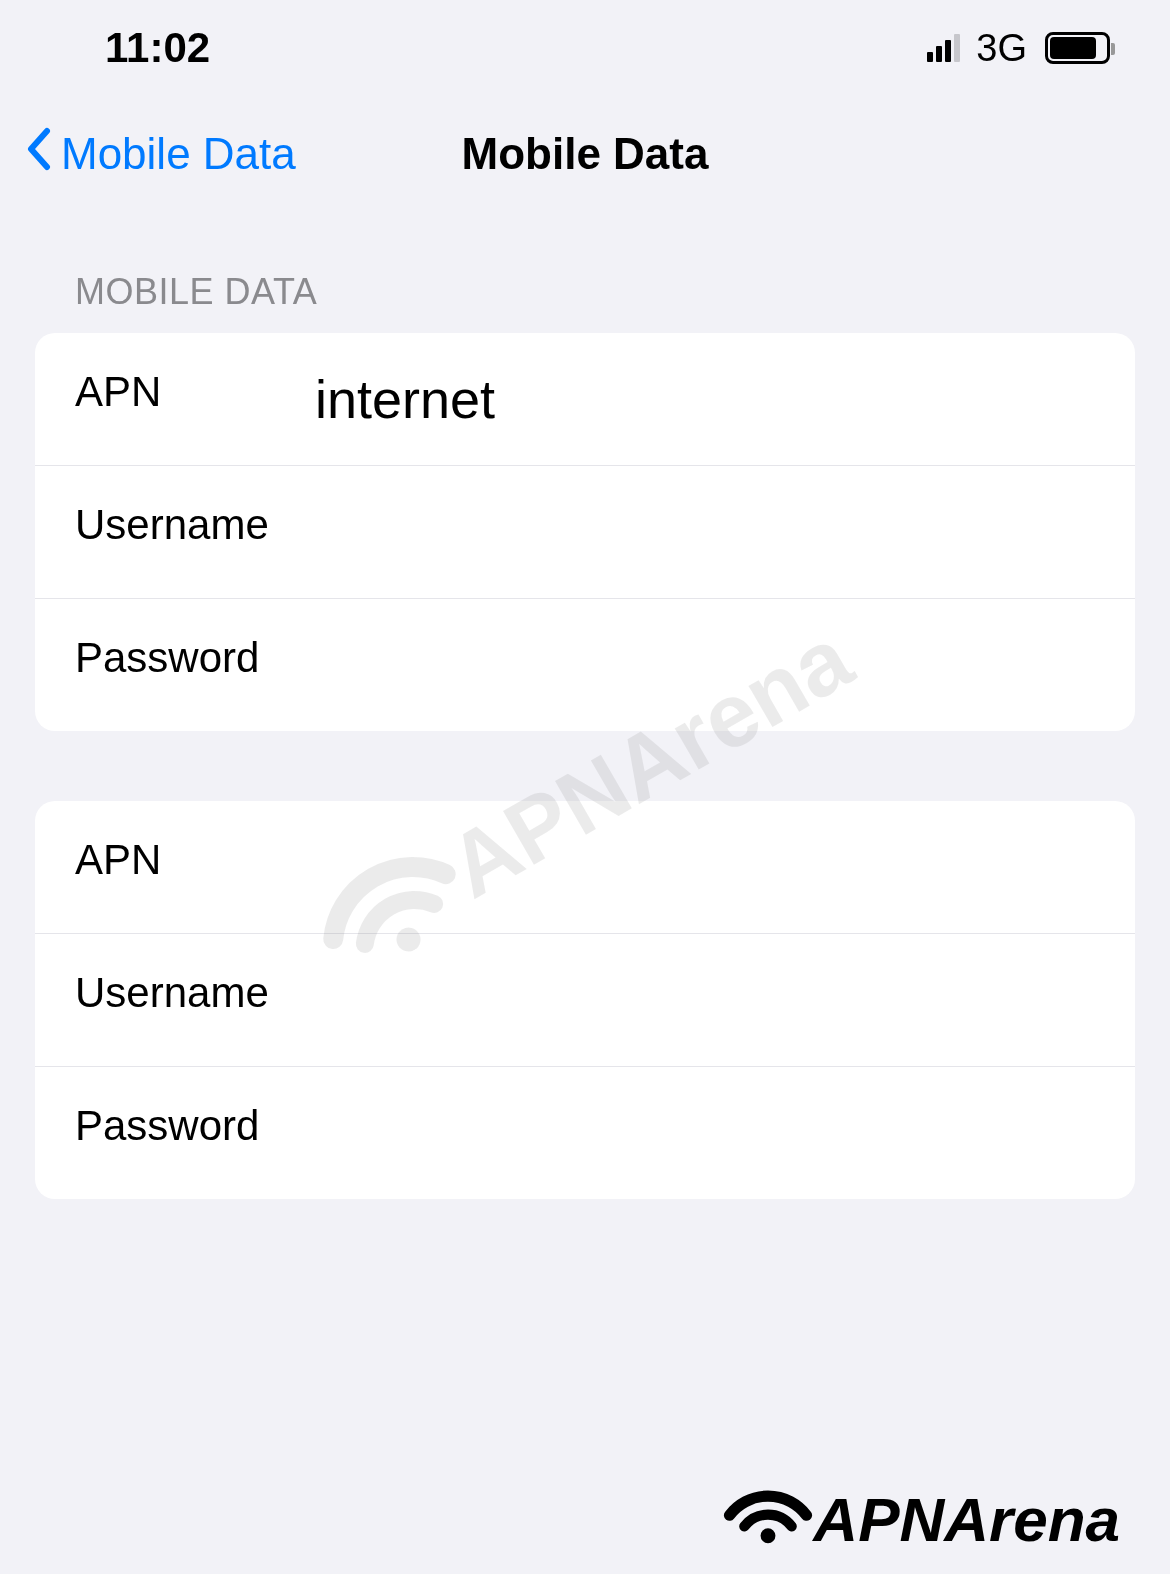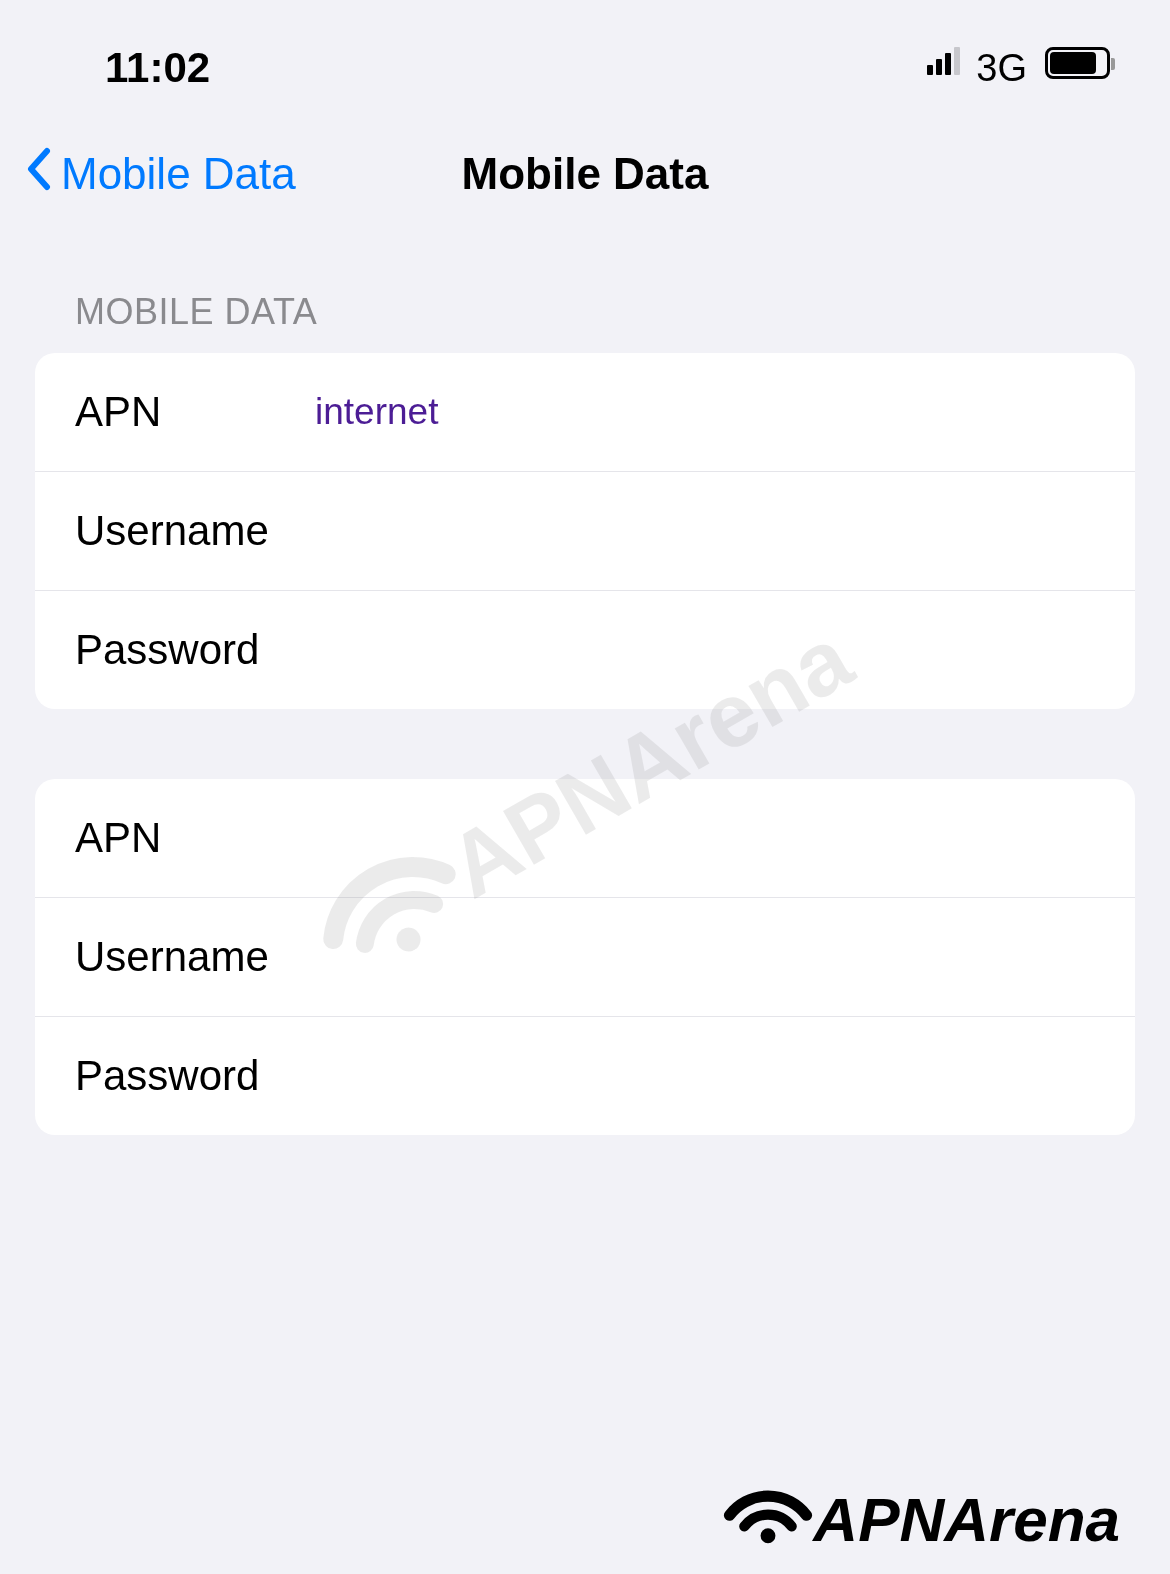--- a/index.html
+++ b/index.html
@@ -12,30 +12,30 @@
       height: 1574px;
       background-color: #f2f2f7;
       font-family: -apple-system, BlinkMacSystemFont, "Segoe UI", Helvetica, Arial, sans-serif;
       position: relative;
       overflow: hidden;
     }
     .status-bar {
       display: flex;
       justify-content: space-between;
       align-items: center;
-      padding: 44px 60px 20px 105px;
+      padding: 24px 60px 20px 105px;
     }
     .time {
       font-size: 42px;
       font-weight: 600;
       color: #000;
     }
     .status-icons {
       display: flex;
-      align-items: flex-start;
+      align-items: center;
       gap: 10px;
     }
     .signal-bars {
       display: flex;
       align-items: flex-end;
       gap: 3px;
       height: 28px;
     }
     .bar {
       width: 6px;
@@ -117,36 +117,36 @@
       letter-spacing: 0.5px;
     }
     .settings-group {
       background-color: #fff;
       border-radius: 20px;
       overflow: hidden;
       margin-bottom: 70px;
     }
     .settings-row {
       display: flex;
-      align-items: center;
+      align-items: flex-start;
       padding: 35px 40px;
       border-bottom: 1px solid #e5e5ea;
     }
     .settings-row:last-child {
       border-bottom: none;
     }
     .row-label {
       font-size: 42px;
       color: #000;
       width: 240px;
       flex-shrink: 0;
     }
     .row-value {
-      font-size: 37px;
-      color: #4c1d95;
+      font-size: 54px;
+      color: #000000;
       flex: 1;
       border: none;
       outline: none;
       background: transparent;
       font-family: inherit;
     }
     .watermark-center {
       position: absolute;
       top: 50%;
       left: 50%;

